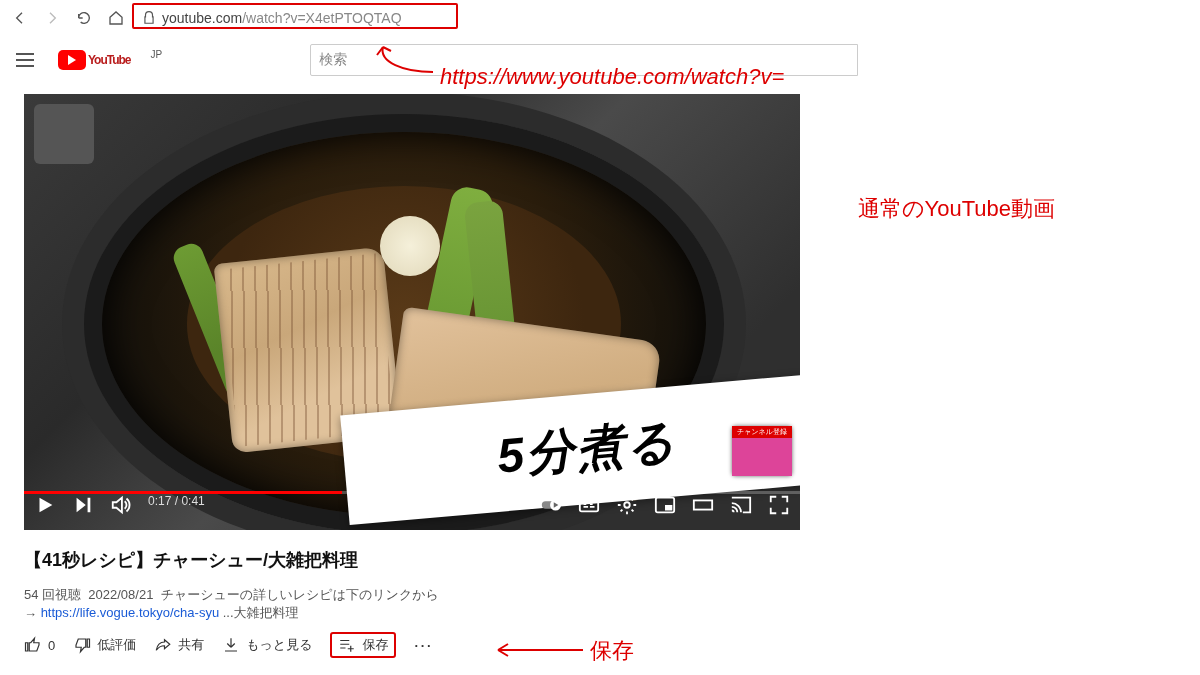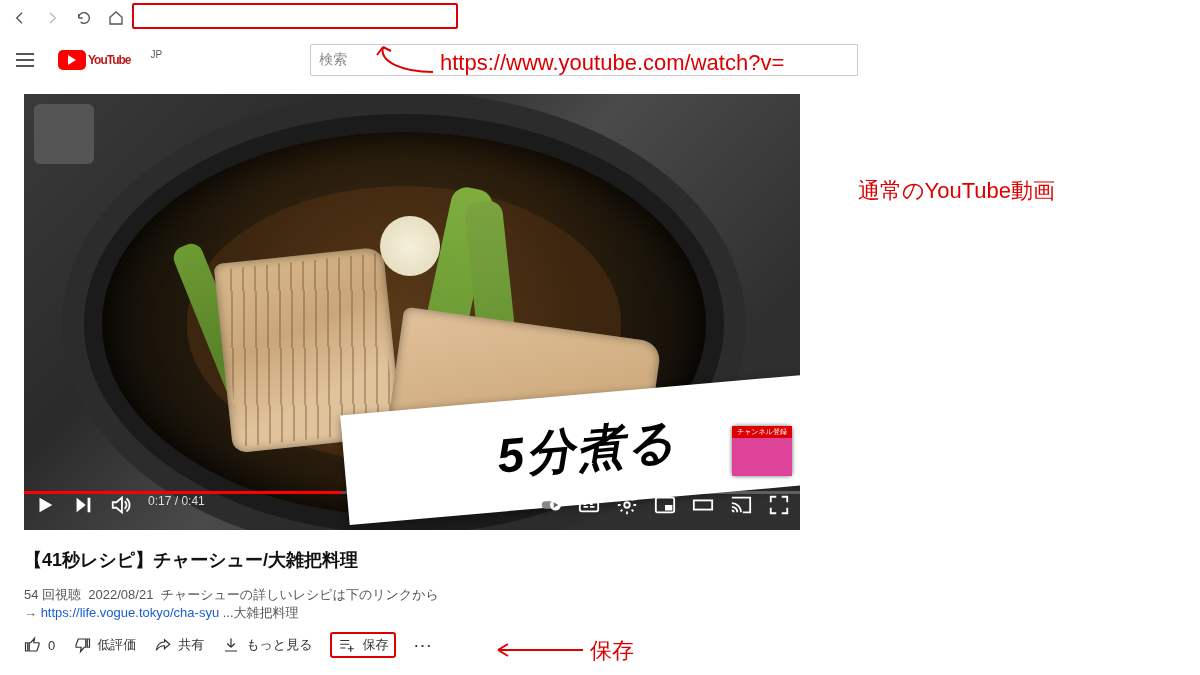--- a/index.html
+++ b/index.html
@@ -48,22 +48,22 @@
   .meta{padding:10px 0 0 0;}
   .title{font-size:18px;font-weight:bold;color:#111;margin-top:8px;}
   .subline{margin-top:14px;font-size:13px;color:#555;}
   .subline .link{color:#1a5bd6;text-align:right;}
   .actions{display:flex;align-items:center;gap:18px;margin-top:10px;font-size:13px;color:#333;}
   .action{display:flex;align-items:center;gap:6px;}
   .action svg{width:18px;height:18px;fill:none;stroke:#333;stroke-width:1.6;}
   .save-box{border:2px solid #d00;padding:2px 6px;border-radius:3px;}
   .dots{letter-spacing:2px;font-weight:bold;}
   .annot{position:absolute;color:#dd0000;font-size:22px;}
-  .annot1{left:440px;top:50px;}
-  .annot2{left:858px;top:176px;text-align:right;}
+  .annot1{left:440px;top:64px;font-style:italic;}
+  .annot2{left:858px;top:194px;text-align:right;}
   .annot3{left:590px;top:636px;}
   .arrow1{position:absolute;left:373px;top:42px;color:#d00;}
   .arrow2{position:absolute;left:488px;top:638px;color:#d00;}
   .urltext .dim{color:#888;}
 </style>
 </head>
 <body>
 
 <div class="browser-bar">
   <div class="nav-btn">
@@ -78,20 +78,28 @@
   </div>
   <div class="nav-btn">
     <svg viewBox="0 0 24 24">
         <path d="M4 12a8 8 0 1 1 3 6.2M4 12V6m0 6h6" stroke="#555" stroke-width="2" fill="none"></path>
       </svg>
   </div>
   <div class="nav-btn">
     <svg viewBox="0 0 24 24">
         <path d="M3 11l9-8 9 8v10H3z" stroke="#555" stroke-width="2" fill="none"></path>
       </svg>
+  </div>
+  <div class="url-bar">
+    <svg class="lock" viewBox="0 0 24 24">
+        <path d="M6 10V7a6 6 0 0 1 12 0v3h1v11H5V10z" stroke="#555" stroke-width="2" fill="none"></path>
+      </svg>
+    <span class="urltext">
+      <span>youtube.com</span><span class="dim">/watch?v=X4etPTOQTAQ</span>
+    </span>
   </div>
 </div>
 <div class="url-highlight"></div>
 
 <svg class="arrow1" width="70" height="40">
   <path d="M10 5 C 6 20, 30 30, 60 30" stroke="#d00" stroke-width="2" fill="none"></path>
   <path d="M10 5 l-6 8 M10 5 l8 4" stroke="#d00" stroke-width="2" fill="none"></path>
 </svg>
 <div class="annot annot1">https://www.youtube.com/watch?v=</div>
 

